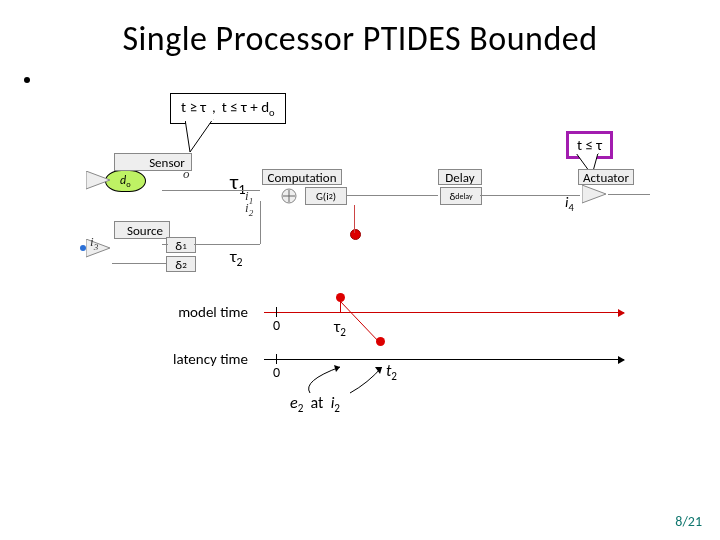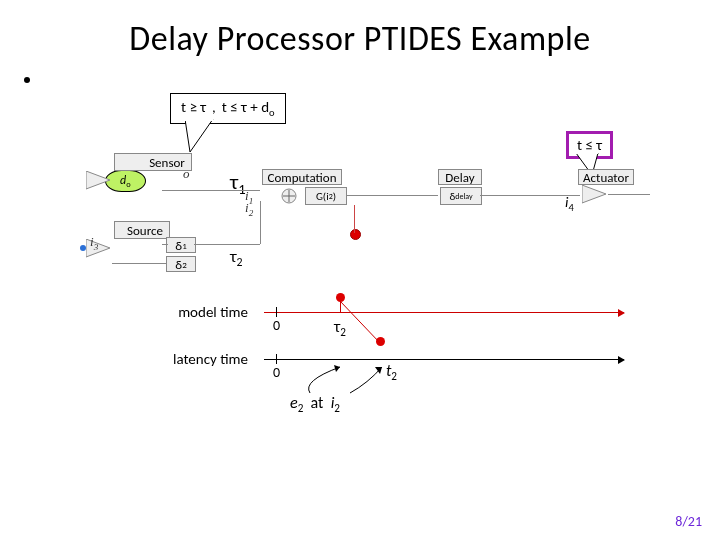--- a/index.html
+++ b/index.html
@@ -21,26 +21,26 @@
   .tiny { font-size:13px; color:#333; font-style:italic; font-family:"Times New Roman",serif; }
 
   .timeline-label { font-size:15px; text-align:right; width:130px; }
   .dot-red { width:9px; height:9px; background:#d00; border-radius:50%; }
   .arrow-red-h { position:absolute; height:1px; background:#c00; }
   .arrow-red-h::after { content:""; position:absolute; right:-1px; top:-3px; border-left:7px solid #c00; border-top:4px solid transparent; border-bottom:4px solid transparent; }
   .arrow-k-h { position:absolute; height:1px; background:#000; }
   .arrow-k-h::after { content:""; position:absolute; right:-1px; top:-3px; border-left:7px solid #000; border-top:4px solid transparent; border-bottom:4px solid transparent; }
   .tick { position:absolute; width:1px; height:10px; background:#000; }
 
-  .pagenum { position:absolute; right:18px; bottom:10px; font-size:14px; color:#6d28d9; }
+  .pagenum { position:absolute; right:18px; bottom:10px; font-size:14px; color:#0f766e; }
 </style>
 </head>
 <body>
 
-<div class="title">Delay Processor PTIDES Example</div>
+<div class="title">Single Processor PTIDES Bounded</div>
 
 <div class="bullet-row">
   <span class="bullet-dot"></span>
 </div>
 
 <div class="stage">
 
   <div class="abs callout-box" style="left:150px; top:0px;">
     <span><span>t ≥ τ</span></span>
     <span>,</span>

